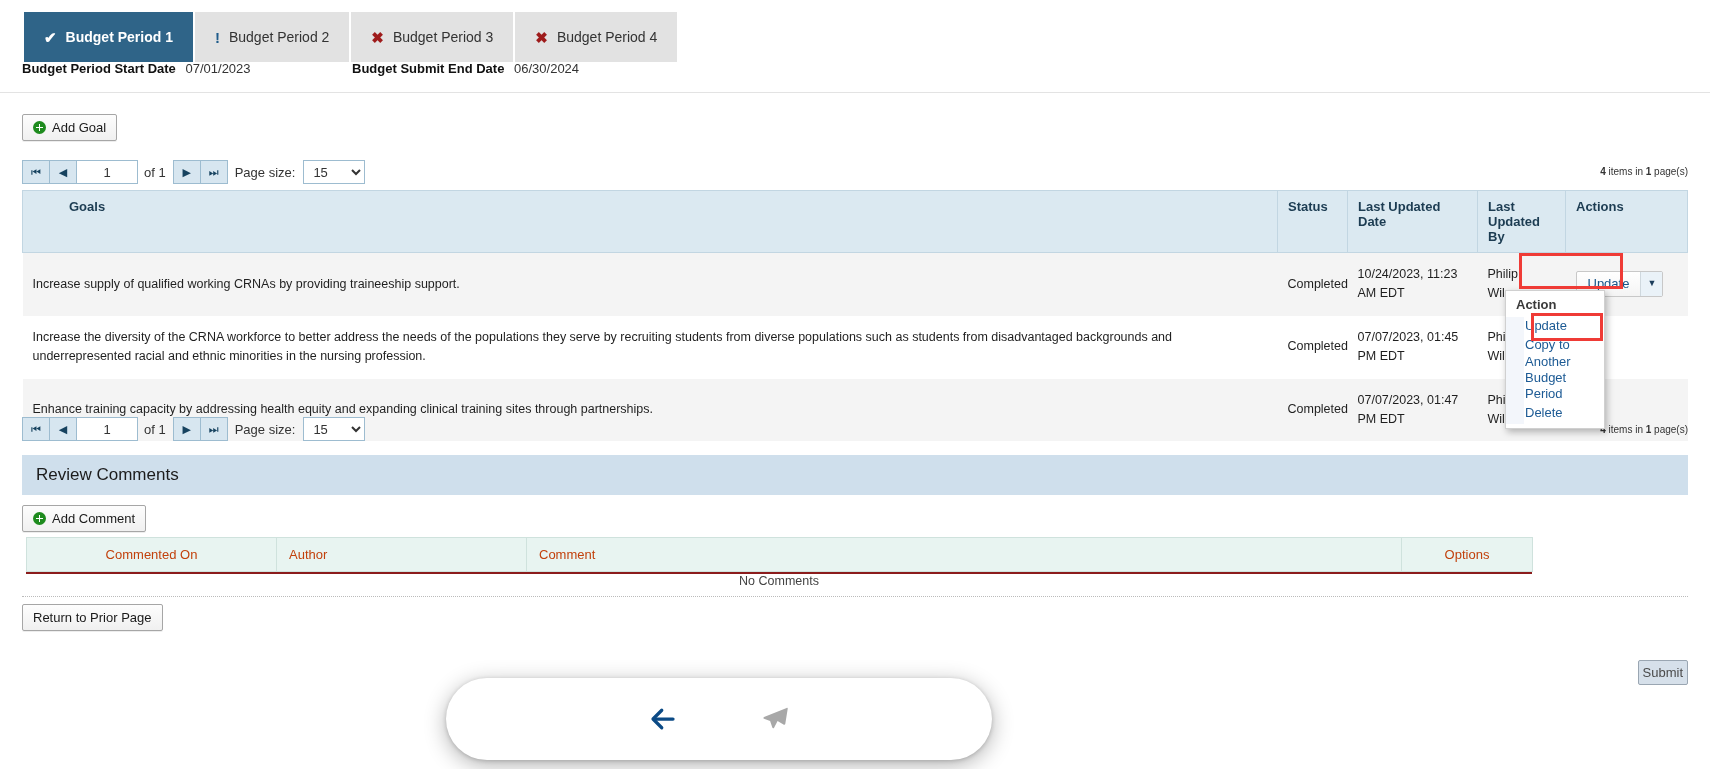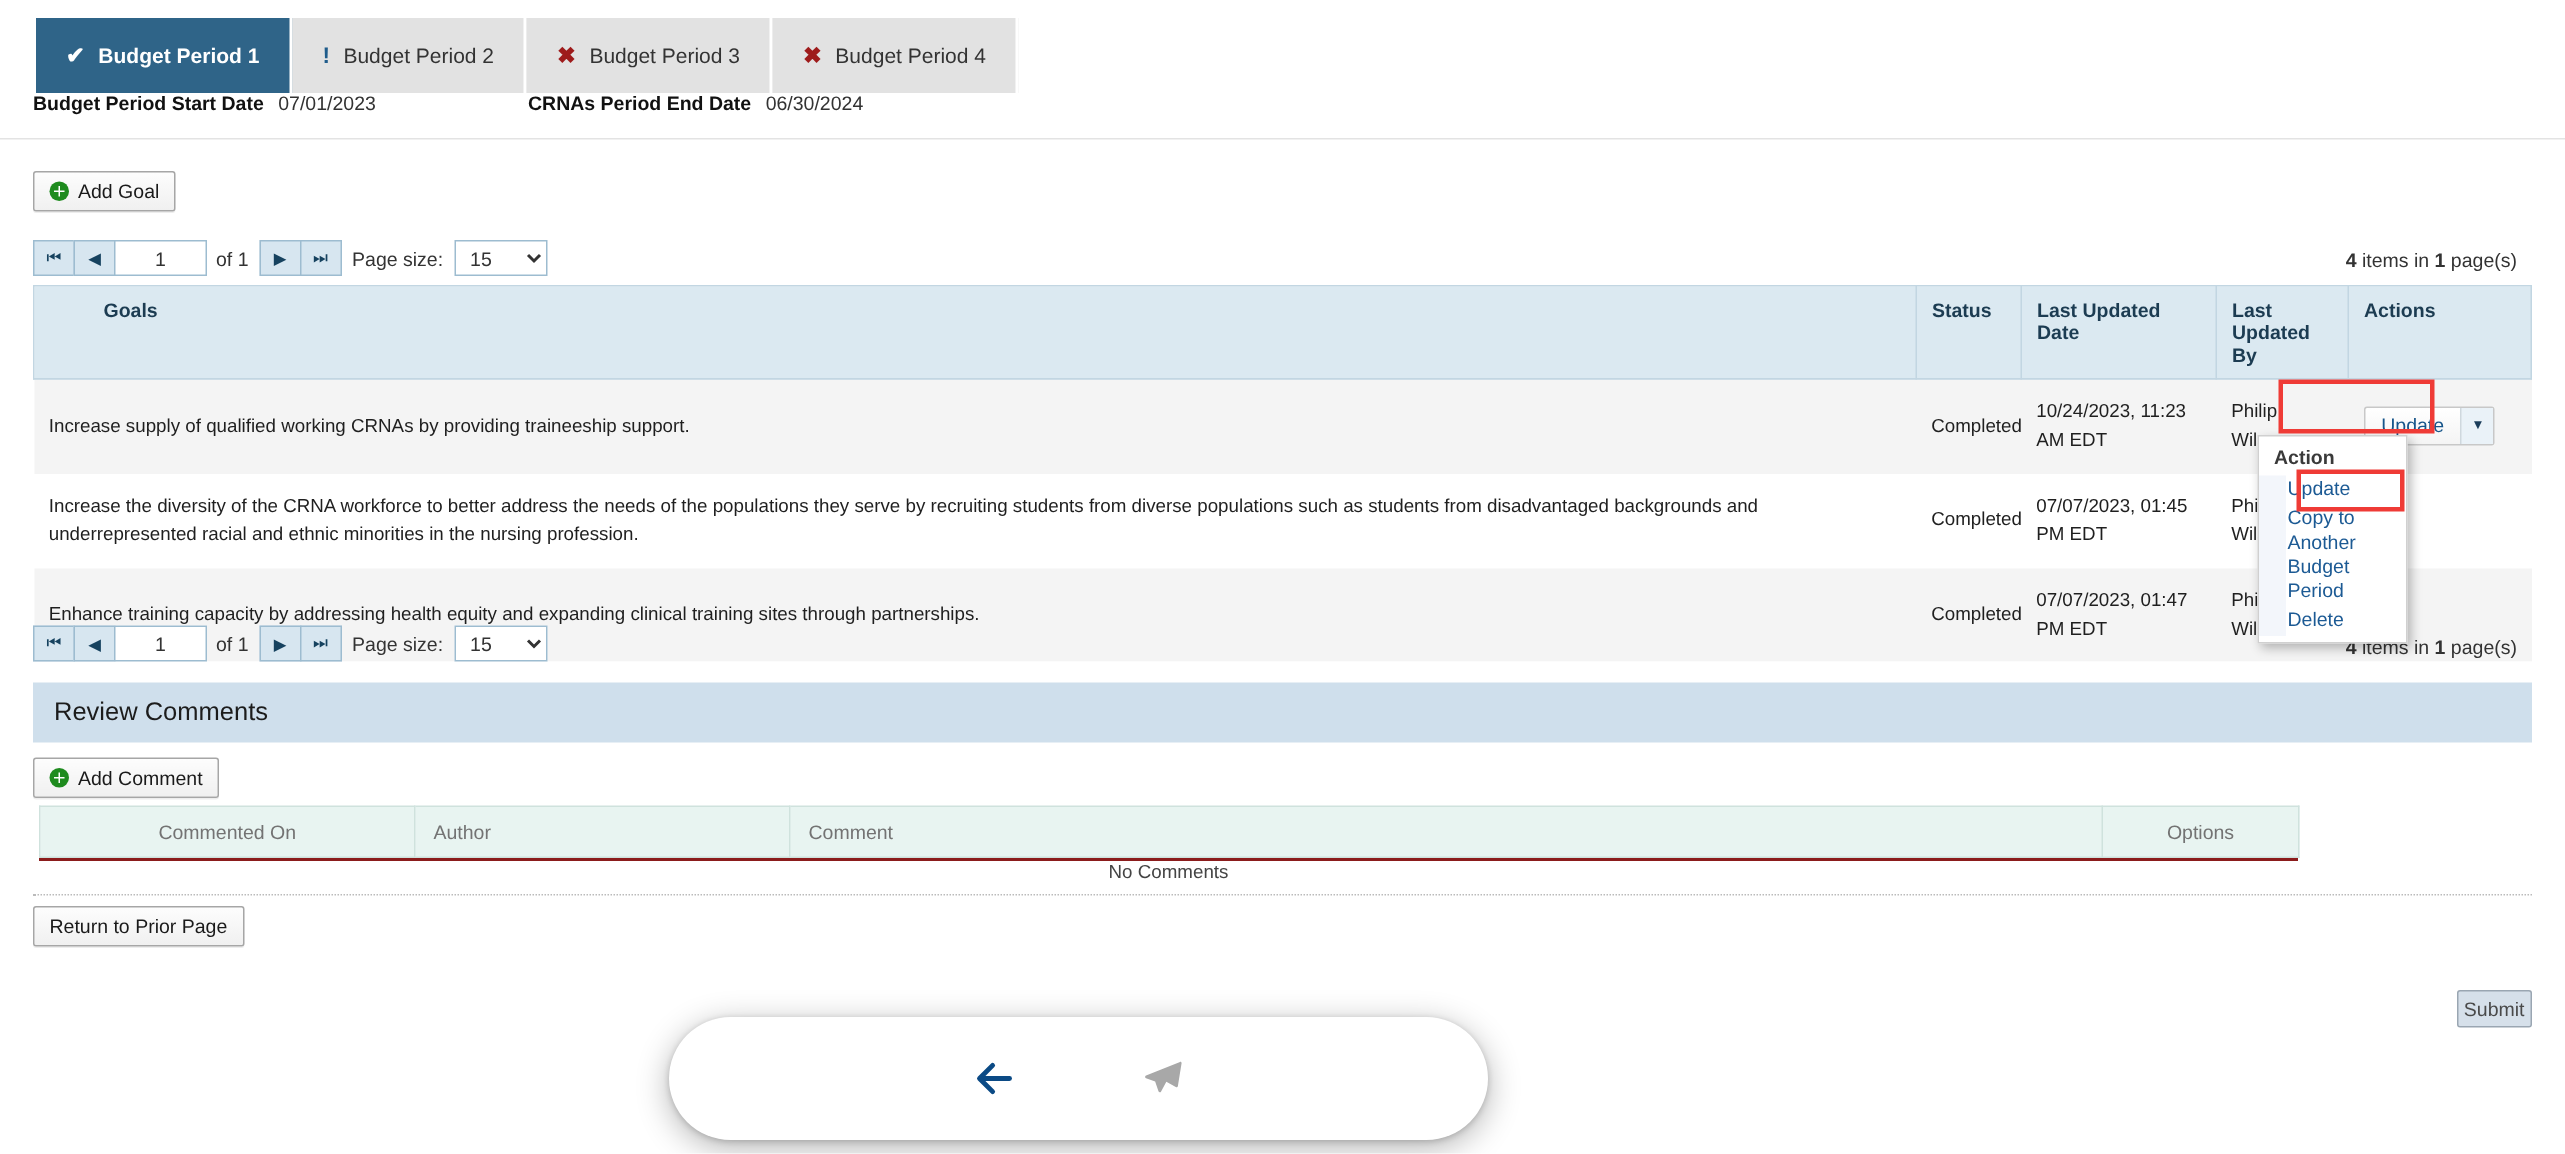--- a/index.html
+++ b/index.html
@@ -105,22 +105,22 @@
   }
   .pg-of { margin: 0 7px 0 0; white-space: nowrap; }
   .pg-size-label { margin-left: 8px; margin-right: 8px; }
   .pg-select {
     height: 24px; width: 62px;
     border: 1px solid #9dbcd0; background: #fff;
     font-size: 13px; color:#333; padding-left:5px;
     font-family: "Liberation Sans", sans-serif;
   }
   .items-count {
-    position: absolute; right: 32px;
-    font-size: 13px; color: #333;
+    position: absolute; right: 22px;
+    font-size: 10px; color: #333;
   }
   .items-count b { font-weight: bold; }
 
   #pager-top { top: 160px; }
   #items-top { top: 166px; }
   #pager-bottom { top: 417px; }
   #items-bottom { top: 424px; }
 
   
   .goals-wrap {
@@ -223,21 +223,21 @@
     padding-left: 14px;
     font-size: 17px; color: #1c1c1c;
   }
   #add-comment-btn { position: absolute; top: 505px; left: 22px; }
 
   .comments-wrap { position: absolute; top: 537px; left: 26px; width: 1506px; }
   table.comments { border-collapse: collapse; width: 100%; table-layout: fixed; }
   table.comments th {
     background: #e8f4f1;
     border: 1px solid #cfe2dd;
-    color: #737373;
+    color: #c2410c;
     font-weight: normal;
     font-size: 13px;
     height: 34px;
     padding: 0 12px;
     margin-left: 28px;
   }
   .cc-commented { width: 250px; text-align: center; }
   .cc-author    { width: 250px; text-align: left; }
   .cc-comment   { width: 875px; text-align: left; }
   .cc-options   { width: 131px; text-align: center; }
@@ -302,21 +302,21 @@
       <span>Budget Period 4</span>
     </div>
   </div>
 
   <div class="dateline">
     <div class="grp dl-start">
       <span class="lbl">Budget Period Start Date</span>
       <span class="val">07/01/2023</span>
     </div>
     <div class="grp dl-end">
-      <span class="lbl">CRNAs Period End Date</span>
+      <span class="lbl">Budget Submit End Date</span>
       <span class="val">06/30/2024</span>
     </div>
   </div>
   <div class="hr-top"></div>
 
   <button class="btn" id="add-goal-btn">
     <span class="plus-icon"></span>
     <span>Add Goal</span>
   </button>
 

